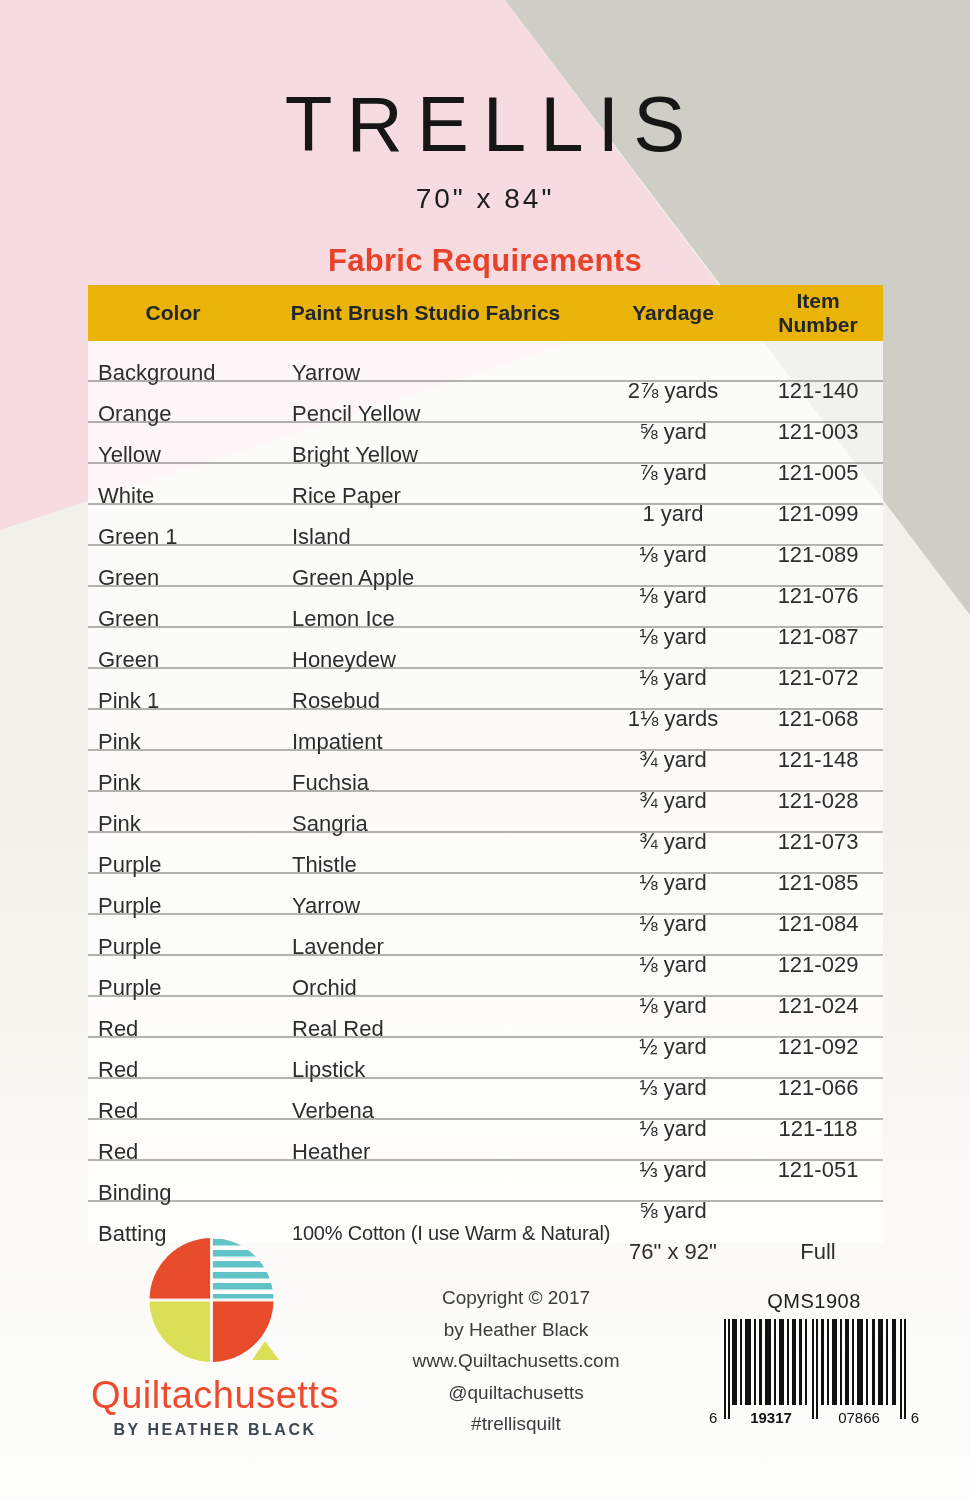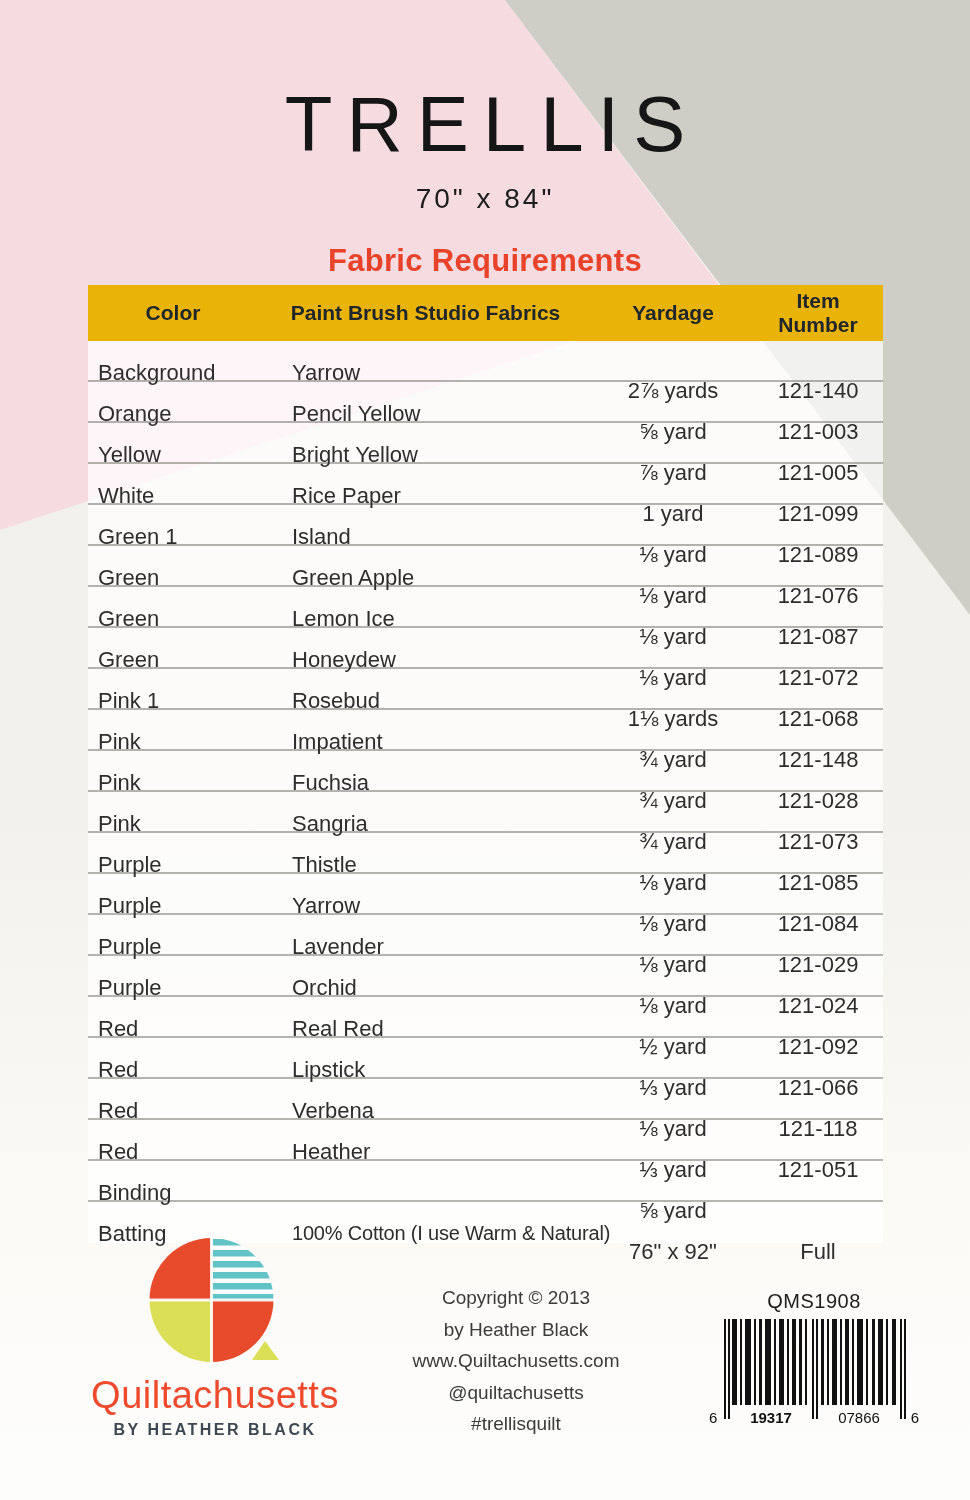--- a/index.html
+++ b/index.html
@@ -271,21 +271,21 @@
       <rect x="62" y="0" width="3" height="126" fill="#ffffff" opacity="0.9"></rect>
       <rect x="0" y="60.5" width="127" height="3" fill="#ffffff" opacity="0.9"></rect>
 
       <polygon points="117,103 131,122 104,122" fill="#dbdf55"></polygon>
     </svg>
     <div class="brand">Quiltachusetts</div>
     <div class="byline">BY HEATHER BLACK</div>
   </div>
 
   <div class="credits">
-    <p>Copyright © 2013</p>
+    <p>Copyright © 2017</p>
     <p>by Heather Black</p>
     <p>www.Quiltachusetts.com</p>
     <p>@quiltachusetts</p>
     <p>#trellisquilt</p>
   </div>
 
   <div class="barcode">
     <div class="code">QMS1908</div>
     <div class="bars-wrap">
       <svg width="182" height="100" viewBox="0 0 182 100" aria-hidden="true">

